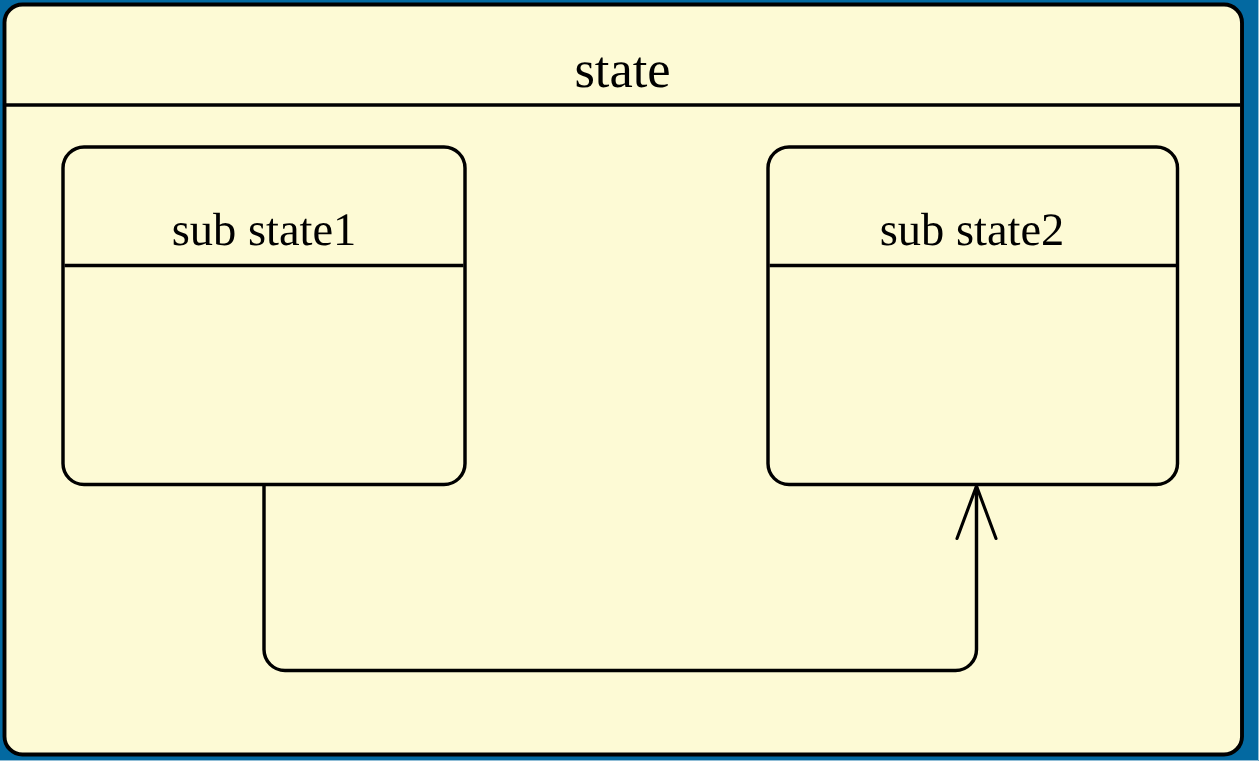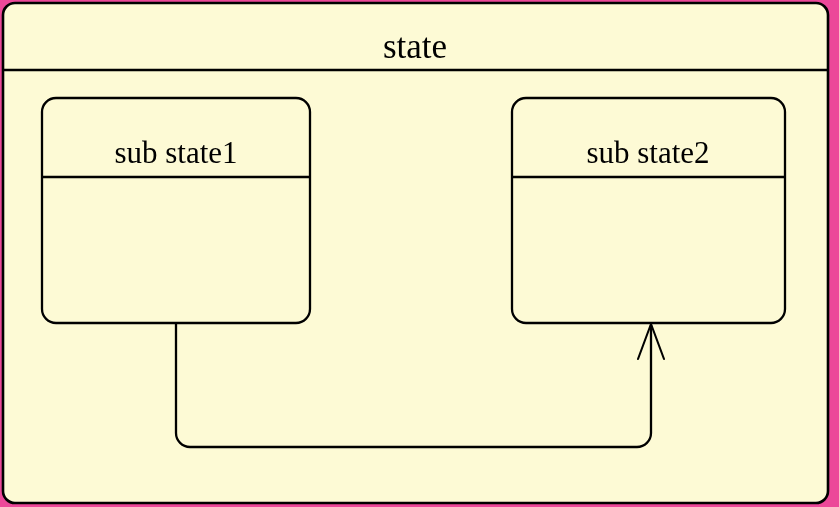--- a/index.html
+++ b/index.html
@@ -11,21 +11,21 @@
   body {
     width: 839px;
     height: 507px;
     overflow: hidden;
     font-family: "Liberation Serif", "DejaVu Serif", serif;
   }
   #diagram-canvas {
     position: relative;
     width: 839px;
     height: 507px;
-    background: #ec4899;
+    background: #0369a1;
   }
   #diagram-svg {
     position: absolute;
     top: 0;
     left: 0;
     width: 839px;
     height: 507px;
     display: block;
   }
   .state-label {

